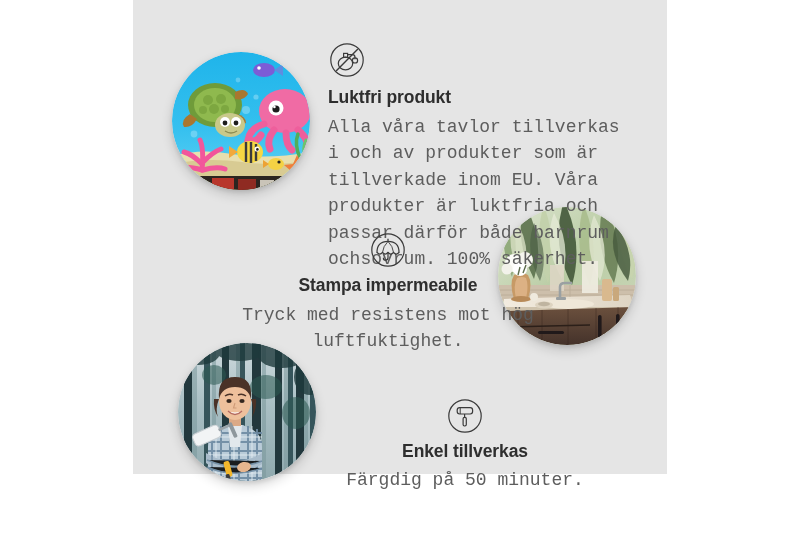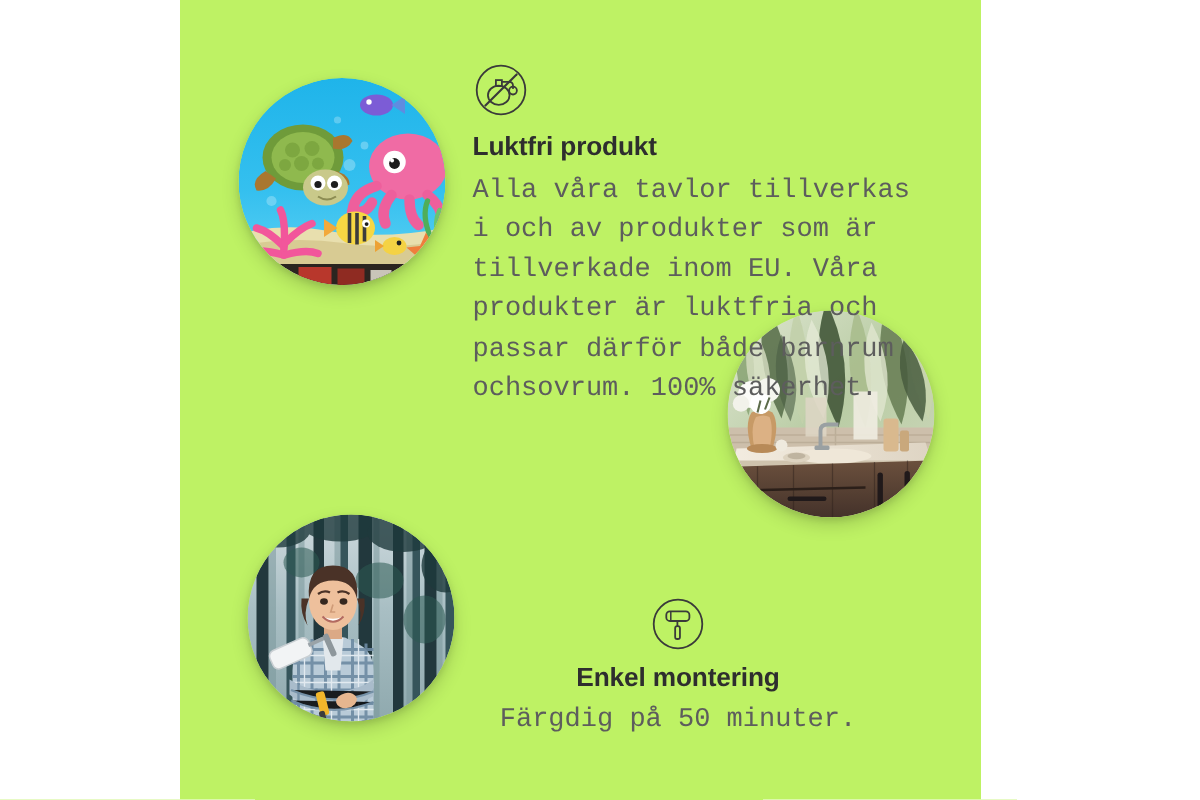--- a/index.html
+++ b/index.html
@@ -14,25 +14,25 @@
     overflow: hidden;
   }
   .page {
     position: relative;
     width: 800px;
     height: 533px;
     background: #ffffff;
   }
   .panel {
     position: absolute;
-    left: 120px;
+    left: 133px;
     top: 0;
     width: 534px;
-    height: 533px;
-    background: #bef264;
+    height: 474px;
+    background: #e5e5e5;
   }
 
   
   .photo {
     position: absolute;
     border-radius: 50%;
     overflow: hidden;
     box-shadow: 0 5px 12px rgba(0,0,0,0.16), 0 2px 4px rgba(0,0,0,0.10);
   }
   .photo > svg { display: block; }
@@ -409,33 +409,53 @@
 
           <circle cx="26" cy="18.4" r="2.6" fill="none" stroke="#3a3a3a" stroke-width="1.2"></circle>
 
           <line x1="7.6" y1="28.4" x2="28.4" y2="7.6" stroke="#3a3a3a" stroke-width="1.4" stroke-linecap="round"></line>
         </svg>
       </div>
       <h3>Luktfri produkt</h3>
       <p>Alla våra tavlor tillverkas i och av produkter som är tillverkade inom EU. Våra produkter är luktfria och passar därför både barnrum ochsovrum. 100% säkerhet.</p>
     </div>
 
+    <div class="feature feature-water">
+      <div class="icon-wrap">
+        <svg width="36" height="36" viewBox="0 0 36 36" aria-hidden="true">
+          <circle cx="18" cy="18" r="16.2" fill="none" stroke="#3a3a3a" stroke-width="1.2"></circle>
+
+          <path d="M7 20.4 q 0 -11 11 -11 q 11 0 11 11" fill="none" stroke="#3a3a3a" stroke-width="1.2" stroke-linecap="round"></path>
+
+          <path d="M7 20.4 q 2.8 3.4 5.5 0 q 2.8 3.4 5.5 0 q 2.8 3.4 5.5 0 q 2.8 3.4 5.5 0" fill="none" stroke="#3a3a3a" stroke-width="1.2" stroke-linejoin="round"></path>
+
+          <path d="M18 9.4 q -5 5 -5.5 11" fill="none" stroke="#3a3a3a" stroke-width="0.9"></path>
+          <path d="M18 9.4 q 5 5 5.5 11" fill="none" stroke="#3a3a3a" stroke-width="0.9"></path>
+
+          <path d="M18 20.4 l0 5.4 q 0 2.4 -2.4 2.4 q -2.2 0 -2.2 -2" fill="none" stroke="#3a3a3a" stroke-width="1.2" stroke-linecap="round"></path>
+
+          <line x1="18" y1="9.4" x2="18" y2="7.2" stroke="#3a3a3a" stroke-width="1.2" stroke-linecap="round"></line>
+        </svg>
+      </div>
+      <h3>Stampa impermeabile</h3>
+      <p>Tryck med resistens mot hög luftfuktighet.</p>
+    </div>
 
     <div class="feature feature-mount">
       <div class="icon-wrap">
         <svg width="36" height="36" viewBox="0 0 36 36" aria-hidden="true">
           <circle cx="18" cy="18" r="16.2" fill="none" stroke="#3a3a3a" stroke-width="1.2"></circle>
 
           <rect x="10.2" y="9.6" width="15.4" height="6.4" rx="2.4" fill="none" stroke="#3a3a3a" stroke-width="1.2"></rect>
 
           <line x1="13.2" y1="9.6" x2="13.2" y2="16" stroke="#3a3a3a" stroke-width="1"></line>
 
           <path d="M17.6 16 l0 3.4" fill="none" stroke="#3a3a3a" stroke-width="1.2"></path>
 
           <rect x="16.1" y="19.4" width="3.2" height="8.6" rx="1.4" fill="none" stroke="#3a3a3a" stroke-width="1.2"></rect>
         </svg>
       </div>
-      <h3>Enkel montering</h3>
+      <h3>Enkel tillverkas</h3>
       <p>Färgdig på 50 minuter.</p>
     </div>
 
   </div>
 </div>
 
 </body></html>

